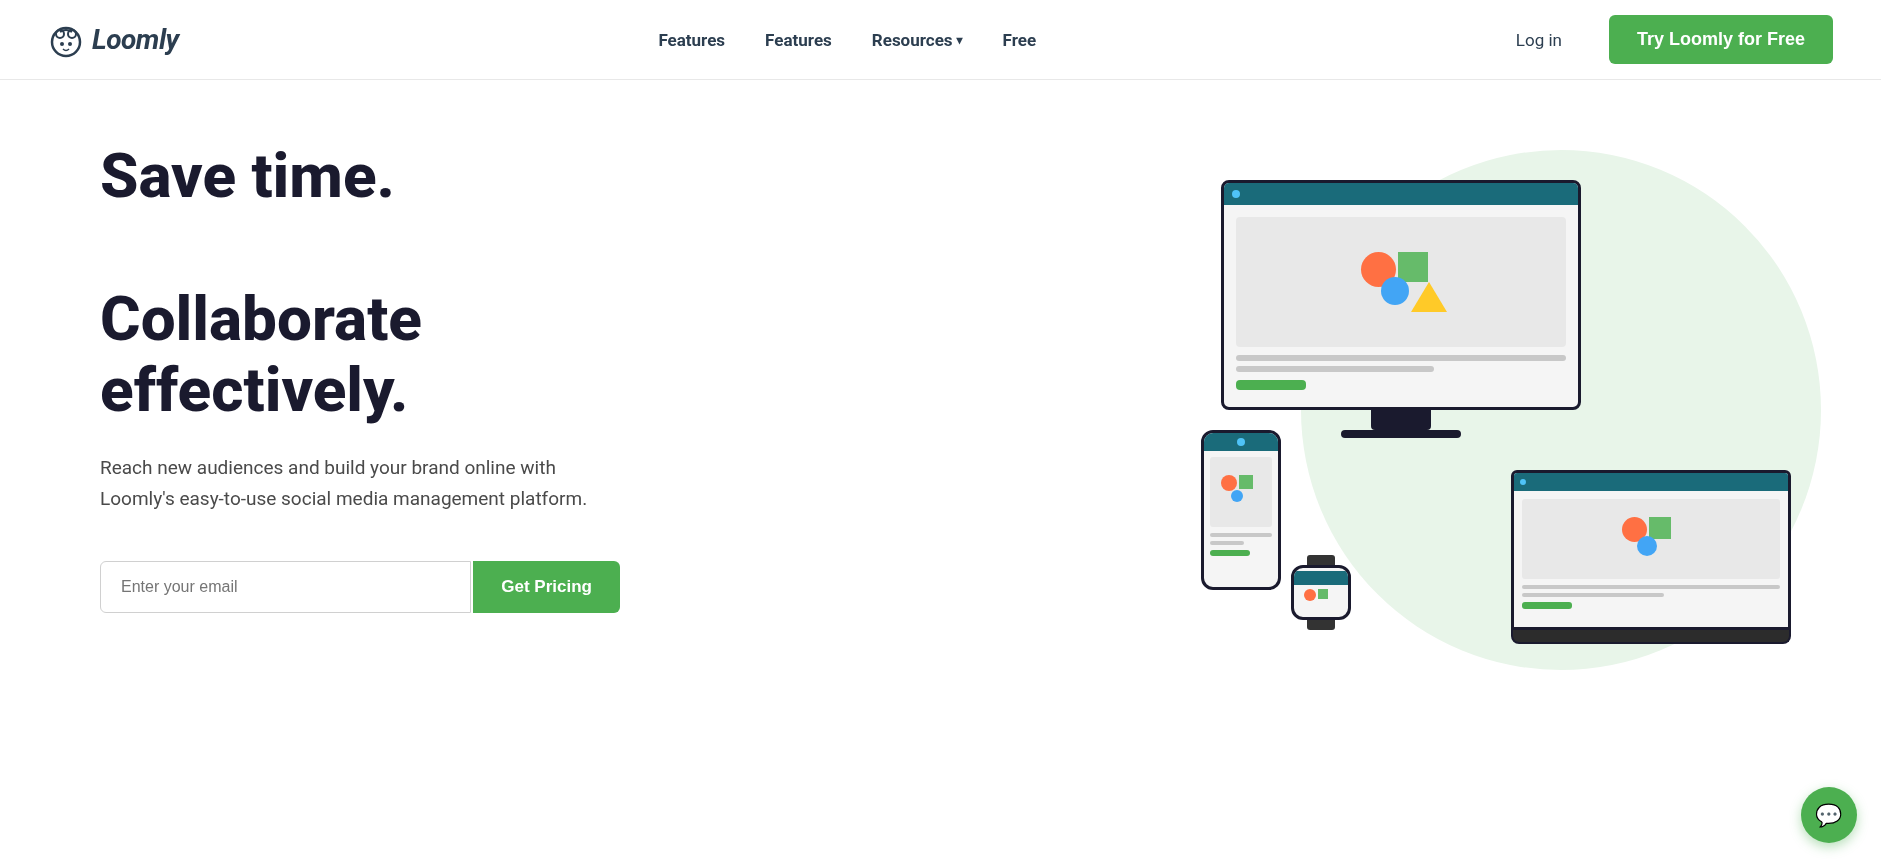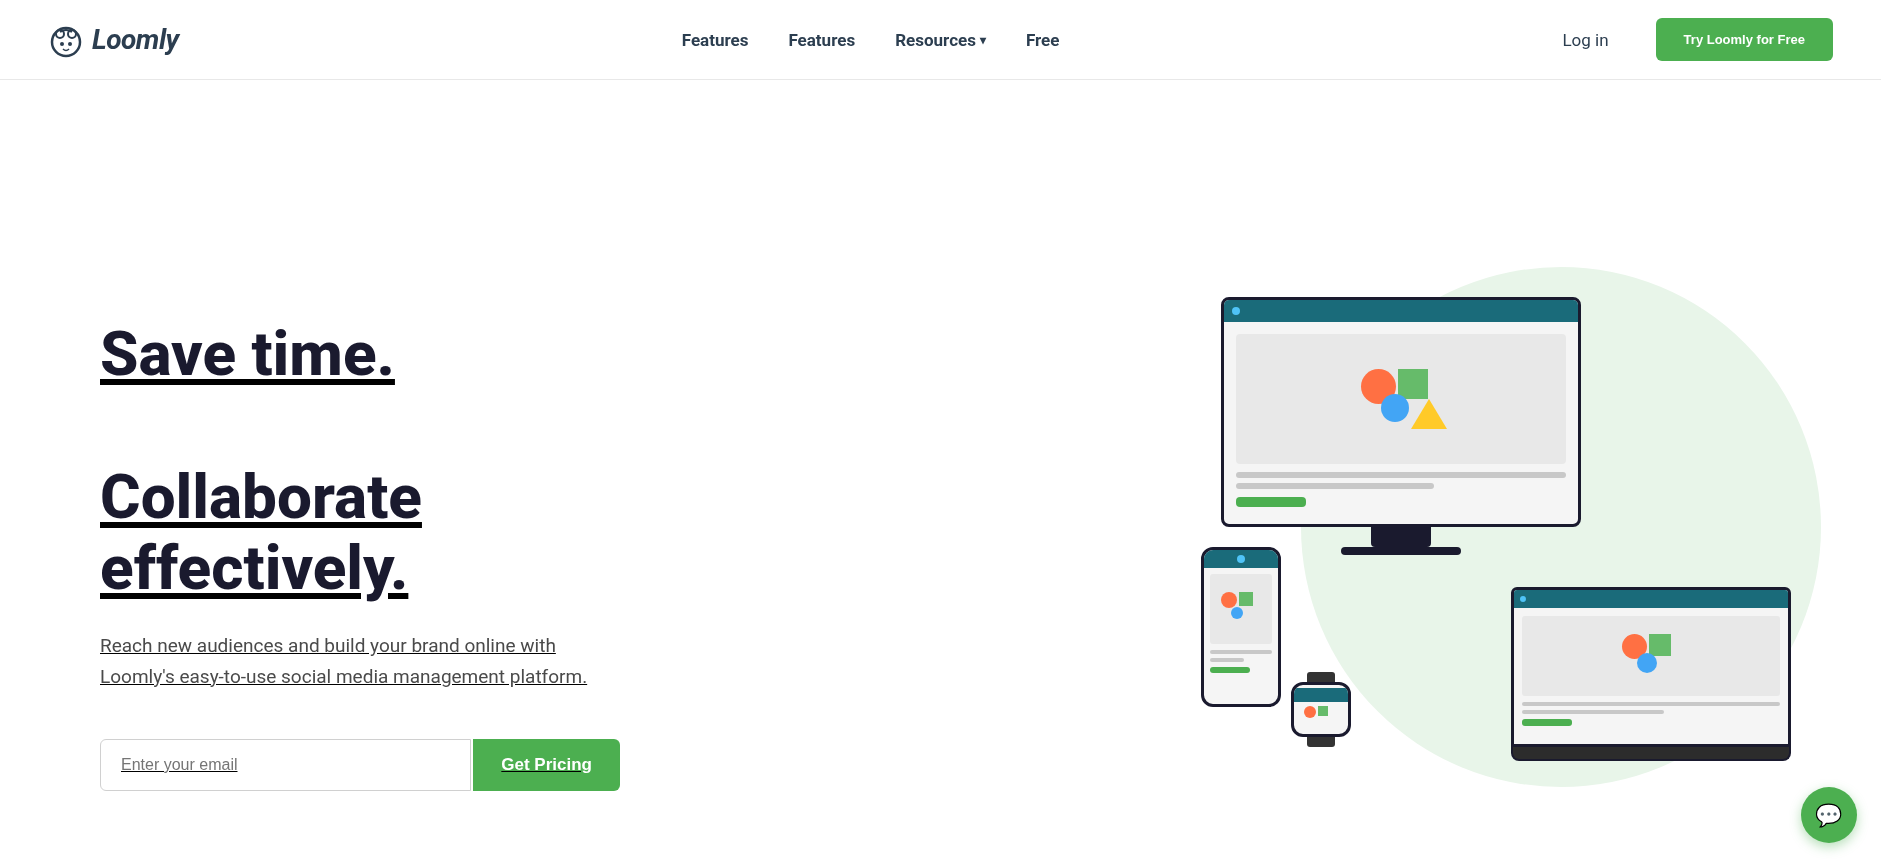--- a/index.html
+++ b/index.html
@@ -81,37 +81,36 @@
       text-decoration: none;
       color: #2c3e50;
       font-size: 17px;
     }
 
     .cta-button {
       background: #4caf50;
       color: #ffffff;
       border: none;
       padding: 14px 28px;
-      font-size: 13px;
+      font-size: 18px;
       font-weight: 600;
       border-radius: 6px;
       cursor: pointer;
       white-space: nowrap;
     }
 
     
     .hero {
       display: flex;
-      align-items: flex-end;
+      align-items: flex-start;
       justify-content: space-between;
       padding: 60px 80px 60px 100px;
       min-height: 787px;
       position: relative;
       overflow: hidden;
-      text-decoration: underline;
     }
 
     .hero-left {
       max-width: 620px;
       z-index: 2;
     }
 
     .hero-headline {
       font-size: 62px;
       font-weight: 800;

